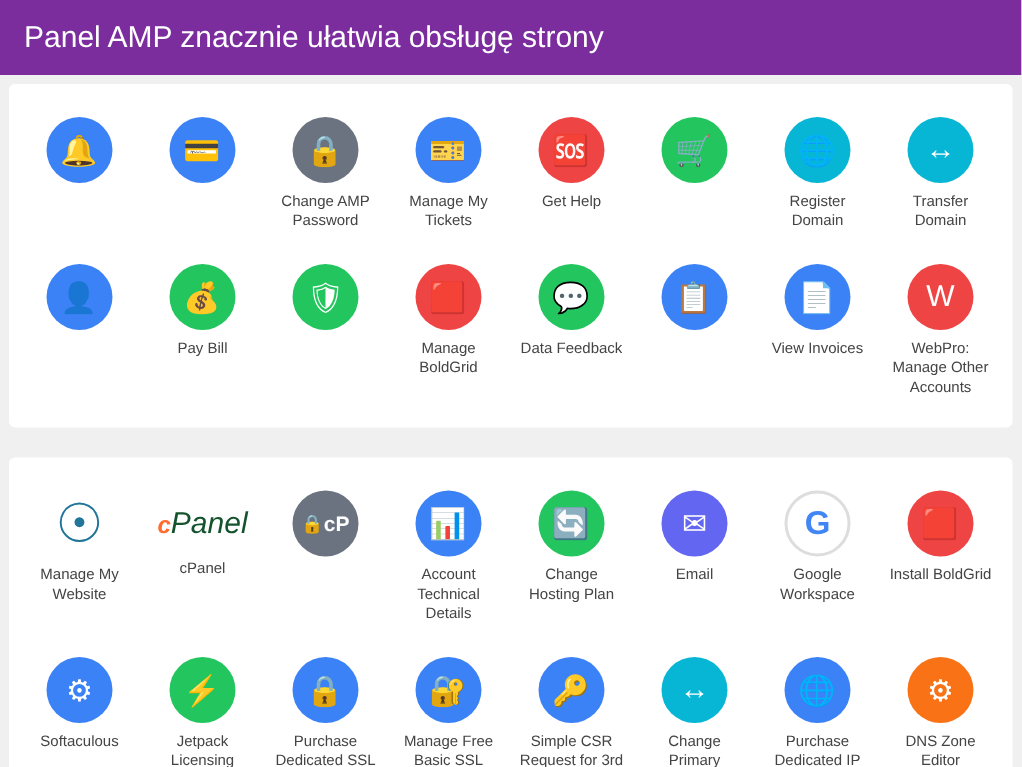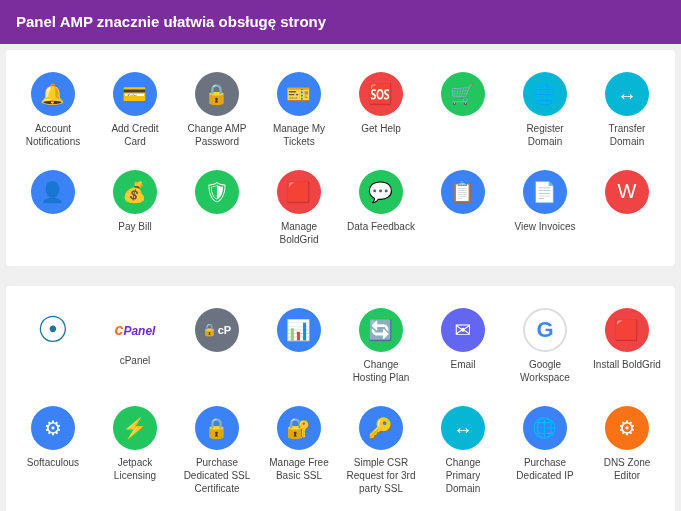--- a/index.html
+++ b/index.html
@@ -8,22 +8,22 @@
       width: 681px;
       background: #f0f0f0;
     }
     .container {
       width: 681px;
       background: #f0f0f0;
     }
     .header {
       background: #7b2d9e;
       color: white;
-      font-size: 15px;
-      font-weight: bold;
+      font-size: 20px;
+      font-weight: normal;
       padding: 12px 16px;
       line-height: 1.3;
     }
     .section {
       background: white;
       margin: 6px;
       border-radius: 4px;
       padding: 12px 8px;
     }
     .grid {
@@ -94,27 +94,25 @@
   <div class="header">
     <span>Panel AMP znacznie ułatwia obsługę strony</span>
   </div>
 
   <div class="section">
     <div class="grid" id="grid1">
         <div class="item">
       <div class="icon-wrap">
             <div class="icon-circle ic-blue">🔔</div>
           </div>
-      <span class="item-label">Account Notifications</span>
     </div>
         <div class="item">
       <div class="icon-wrap">
             <div class="icon-circle ic-blue">💳</div>
           </div>
-      <span class="item-label">Add Credit Card</span>
     </div>
         <div class="item">
       <div class="icon-wrap">
             <div class="icon-circle ic-gray">🔒</div>
           </div>
       <span class="item-label">Change AMP Password</span>
     </div>
         <div class="item">
       <div class="icon-wrap">
             <div class="icon-circle ic-blue">🎫</div>
@@ -180,48 +178,51 @@
         <div class="item">
       <div class="icon-wrap">
             <div class="icon-circle ic-blue">📄</div>
           </div>
       <span class="item-label">View Invoices</span>
     </div>
         <div class="item">
       <div class="icon-wrap">
             <div class="icon-circle ic-red">W</div>
           </div>
+      <span class="item-label">WebPro: Manage Other Accounts</span>
     </div>
       </div>
   </div>
 
   <div class="section-divider"></div>
 
   <div class="section">
     <div class="grid" id="grid2">
         <div class="item">
       <div class="icon-wrap">
             <span class="wp-icon">☉</span>
           </div>
+      <span class="item-label">Manage My Website</span>
     </div>
         <div class="item">
       <div class="cpanel-logo">
-            <span class="cpanel-icon"><em style="color:#ff6c2c;font-size:16px;font-style:italic;font-weight:bold;">c</em><span style="color:#6d28d9;font-size:12px;font-weight:bold;">Panel</span></span>
+            <span class="cpanel-icon"><em style="color:#ff6c2c;font-size:16px;font-style:italic;font-weight:bold;">c</em><span style="color:#14532d;font-size:20px;font-weight:normal;">Panel</span></span>
           </div>
       <span class="item-label">cPanel</span>
     </div>
         <div class="item">
       <div class="icon-wrap">
-            <div class="icon-circle ic-gray" style="font-size:12px;font-weight:bold;">🔒<span style="font-size:11px;">cP</span></div>
+            <div class="icon-circle ic-gray" style="font-size:12px;font-weight:bold;">🔒<span style="font-size:14px;">cP</span></div>
           </div>
     </div>
         <div class="item">
       <div class="icon-wrap">
             <div class="icon-circle ic-blue">📊</div>
           </div>
+      <span class="item-label">Account Technical Details</span>
     </div>
         <div class="item">
       <div class="icon-wrap">
             <div class="icon-circle ic-green">🔄</div>
           </div>
       <span class="item-label">Change Hosting Plan</span>
     </div>
         <div class="item">
       <div class="icon-wrap">
             <div class="icon-circle ic-indigo">✉</div>

